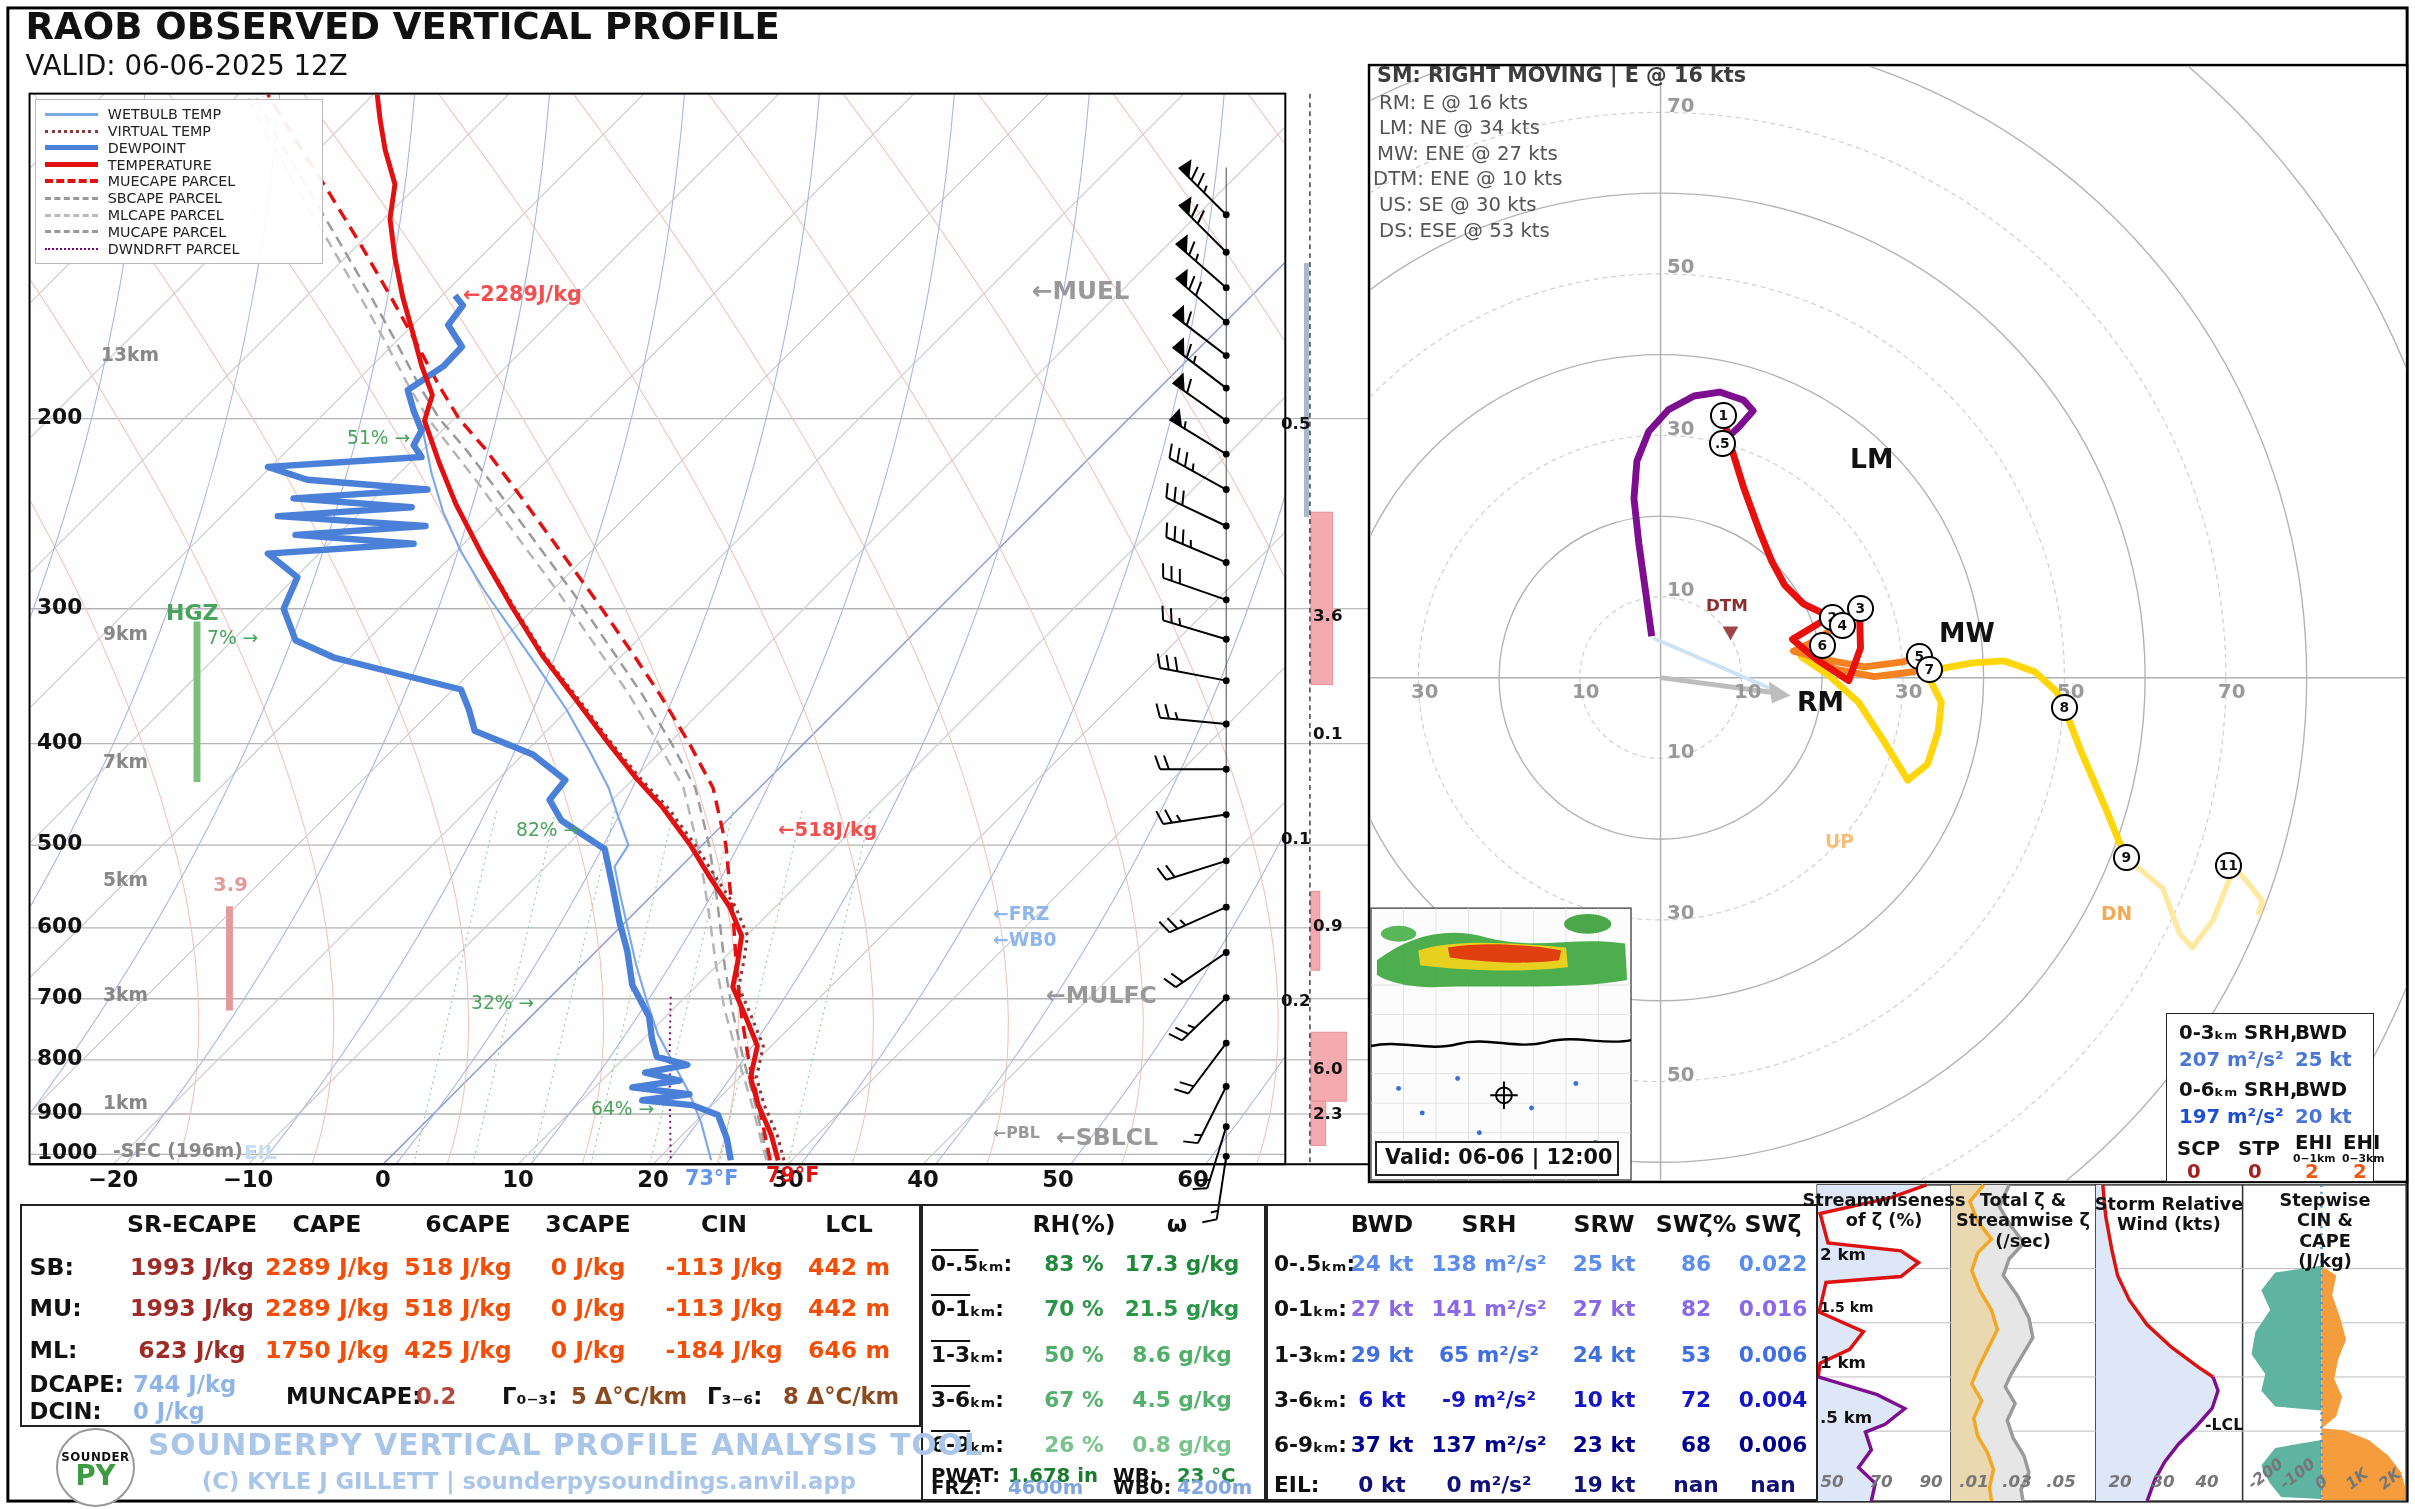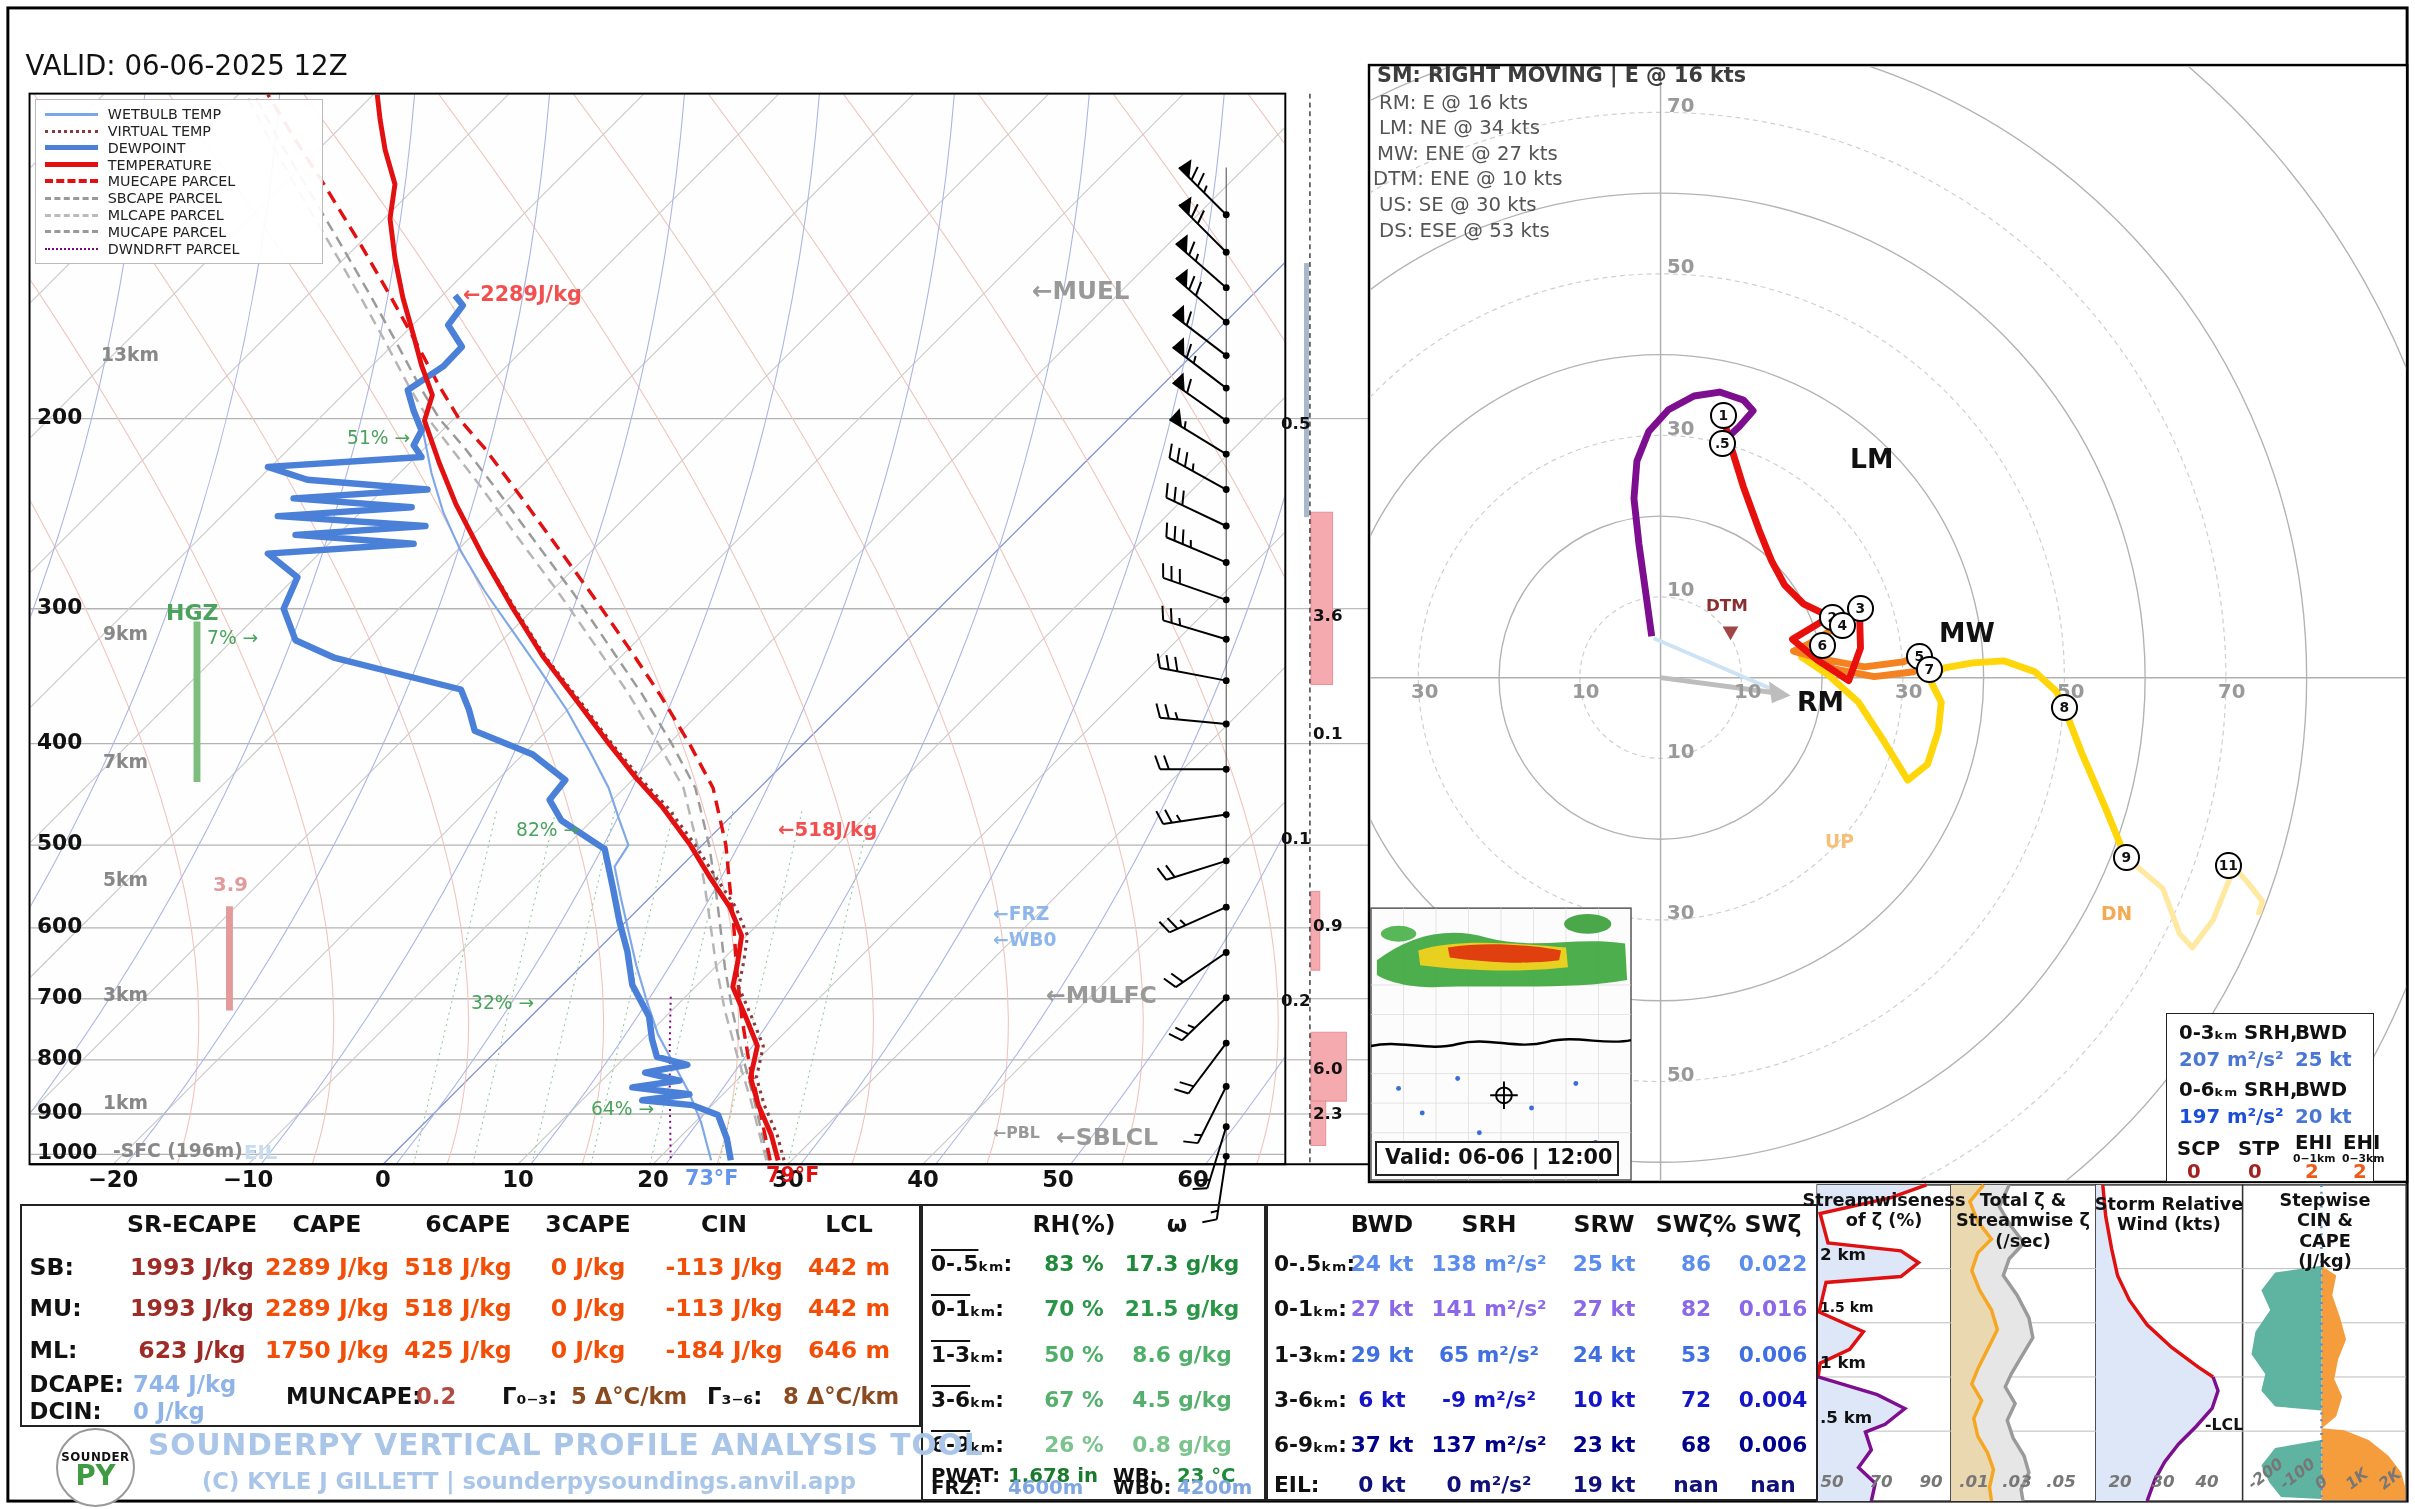--- a/index.html
+++ b/index.html
@@ -354,20 +354,21 @@
     <path d="M2135,1203 L2138,1235 2144,1268 2150,1295 2162,1320 2180,1345 2205,1368 2232,1388 2247,1398" fill="none" stroke="#e01010" stroke-width="3.5"></path>
     <path d="M2247,1398 L2252,1412 2246,1430 2230,1448 2212,1466 2198,1484 2188,1502 2180,1524" fill="none" stroke="#7d0e8f" stroke-width="3.5"></path>
     <path d="M2357,1285 L2310,1292 2296,1310 2305,1330 2290,1352 2286,1375 2300,1395 2296,1412 2310,1428 2357,1432 Z" fill="#5fb3a1"></path>
     <path d="M2357,1462 L2310,1470 2296,1488 2304,1505 2316,1520 2357,1522 Z" fill="#5fb3a1"></path>
     <path d="M2357,1285 L2372,1295 2368,1315 2376,1338 2382,1360 2374,1380 2370,1400 2378,1418 2372,1438 2360,1448 2357,1450 Z" fill="#f59d3d"></path>
     <path d="M2357,1450 L2380,1452 2405,1462 2425,1478 2438,1495 2442,1510 2442,1523 2357,1523 Z" fill="#f59d3d"></path>
     <line x1="2357" y1="1203" x2="2357" y2="1524" stroke="#4a90d9" stroke-width="2.5" stroke-dasharray="2,5"></line>
   </g>
 </svg>
 
+<span class="s b" style="left:25.6px;top:7.9px;font-size:37px">RAOB OBSERVED VERTICAL PROFILE</span>
 <span class="s" style="left:25.6px;top:52px;font-size:27.6px">VALID: 06-06-2025 12Z</span>
 
 <div class="lg">
   <div class="lgr">
         <i class="ls" style="border-top:3px solid #7aa7e8"></i>
         <span class="lgl">WETBULB TEMP</span>
       </div>
   <div class="lgr">
         <i class="ls" style="border-top:3.9px dotted #8b3a3a"></i>
         <span class="lgl">VIRTUAL TEMP</span>

